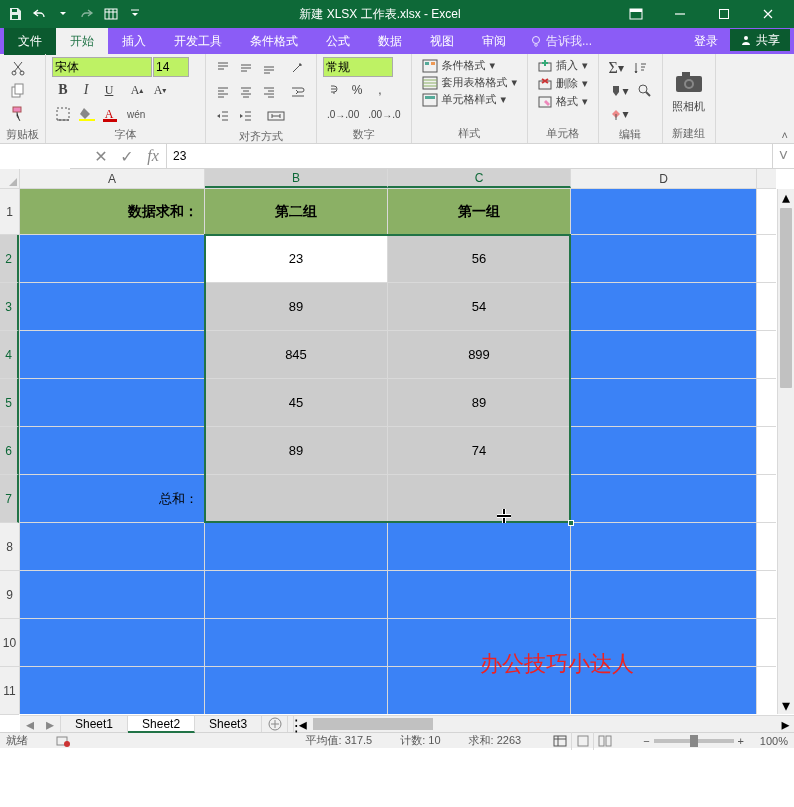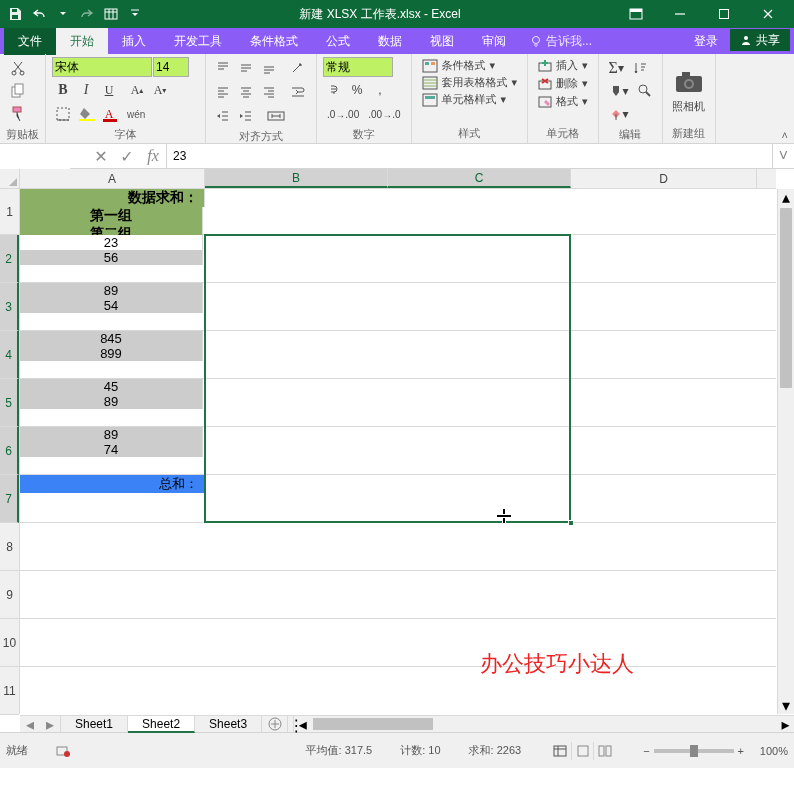--- a/index.html
+++ b/index.html
@@ -53,21 +53,21 @@
 .grid-wrap { position:relative; height:563px; }
 .selall { position:absolute; left:0; top:0; width:20px; height:20px; border-right:1px solid #d9d9d9; border-bottom:1px solid #d9d9d9; background:#f0f0f0; cursor:pointer; }
 .selall::after { content:""; position:absolute; right:2px; bottom:2px; border-left:8px solid transparent; border-bottom:8px solid #b7b7b7; }
 .colheads { position:absolute; left:20px; top:0; right:18px; height:20px; display:flex; background:#f0f0f0; border-bottom:1px solid #d9d9d9; }
 .colheads .ch { border-right:1px solid #d9d9d9; text-align:center; font-size:12px; color:#444; display:flex; align-items:center; justify-content:center; cursor:pointer; }
 .colheads .ch.sel { background:#d2d2d2; color:#0e6938; border-bottom:2px solid #217346; }
 .rowheads { position:absolute; left:0; top:20px; width:20px; bottom:18px; background:#f0f0f0; border-right:1px solid #d9d9d9; }
 .rowheads .rh { border-bottom:1px solid #d9d9d9; font-size:12px; color:#444; display:flex; align-items:center; justify-content:center; cursor:pointer; }
 .rowheads .rh.sel { background:#d2d2d2; color:#0e6938; border-right:2px solid #217346; }
 .cells { position:absolute; left:20px; top:20px; right:18px; bottom:18px; overflow:hidden; }
-.crow { display:flex; border-bottom:1px solid #d9d9d9;flex-direction:column; }
+.crow { display:flex; border-bottom:1px solid #d9d9d9; }
 .cell { border-right:1px solid #d9d9d9; font-size:13px; color:#000; display:flex; align-items:center; justify-content:center; cursor:cell; position:relative; background:#3b82f6; }
 .cell.hright { justify-content:flex-end; padding-right:6px; }
 .hdr { background:#8bb065; font-weight:bold; font-size:14px; }
 .sel-range { background:#ccc; }
 .active-cell { background:#fff !important; }
 .selection-border { position:absolute; border:2px solid #217346; pointer-events:none; }
 .selection-handle { position:absolute; width:6px; height:6px; background:#217346; border:1px solid #fff; pointer-events:auto; cursor:crosshair; }
 .watermark { position:absolute; color:#e22; font-size:22px; font-family:"KaiTi","STKaiti",serif; }
 .cursor-plus { position:absolute; width:14px; height:14px; pointer-events:none; }
 .cursor-plus::before, .cursor-plus::after { content:""; position:absolute; background:#000; }
@@ -84,21 +84,21 @@
 .sheet-tabs .st { padding:0 14px; border-right:1px solid #d9d9d9; font-size:12px; display:flex; align-items:center; cursor:pointer; background:#f0f0f0; }
 .sheet-tabs .st.active { background:#fff; border-bottom:2px solid #217346; margin-bottom:-1px; }
 .add-sheet { width:26px; display:flex; align-items:center; justify-content:center; border-right:1px solid #d9d9d9; cursor:pointer; }
 .hscroll { flex:1; display:flex; position:relative; }
 .hscroll .splitter { width:6px; border-right:1px solid #d9d9d9; cursor:col-resize; }
 .hscroll .arr { width:17px; display:flex; align-items:center; justify-content:center; cursor:pointer; }
 .hscroll .track { flex:1; position:relative; }
 .hscroll .thumb { position:absolute; top:2px; bottom:2px; left:2px; width:120px; background:#c1c1c1; }
 
 
-.status { height:36px; border-top:1px solid #d4d4d4; background:#f0f0f0; display:flex; align-items:center; font-size:11px; color:#555; padding:0 6px; gap:28px; }
+.status { height:16px; border-top:1px solid #d4d4d4; background:#f0f0f0; display:flex; align-items:center; font-size:11px; color:#555; padding:0 6px; gap:28px; }
 .status .spacer { flex:1; }
 .status .vbtn { width:22px; height:18px; display:flex; align-items:center; justify-content:center; cursor:pointer; border-left:1px solid #d9d9d9; }
 .status .vbtn.first { border-left:none; }
 .status .zoom { display:flex; align-items:center; gap:4px; }
 .status .zslider { width:80px; height:4px; background:#c0c0c0; position:relative; }
 .status .zslider .zt { position:absolute; left:50%; top:-4px; width:8px; height:12px; background:#888; margin-left:-4px; }
 </style>
 </head>
 <body>
 
@@ -475,22 +475,22 @@
       <div class="rh sel" style="height: 48px;">6</div>
       <div class="rh sel" style="height: 48px;">7</div>
       <div class="rh" style="height: 48px;">8</div>
       <div class="rh" style="height: 48px;">9</div>
       <div class="rh" style="height: 48px;">10</div>
       <div class="rh" style="height: 48px;">11</div>
     </div>
   <div class="cells" id="cells">
     <div class="crow" style="height: 46px;">
         <div class="cell hdr hright" style="width: 185px;">数据求和：</div>
+        <div class="cell hdr" style="width: 183px;">第二组</div>
         <div class="cell hdr" style="width: 183px;">第一组</div>
-        <div class="cell hdr" style="width: 183px;">第二组</div>
         <div class="cell " style="width: 186px;"></div>
       </div>
       <div class="crow" style="height: 48px;">
         <div class="cell " style="width: 185px;"></div>
         <div class="cell active-cell" style="width: 183px;">23</div>
         <div class="cell sel-range" style="width: 183px;">56</div>
         <div class="cell " style="width: 186px;"></div>
       </div>
       <div class="crow" style="height: 48px;">
         <div class="cell " style="width: 185px;"></div>

